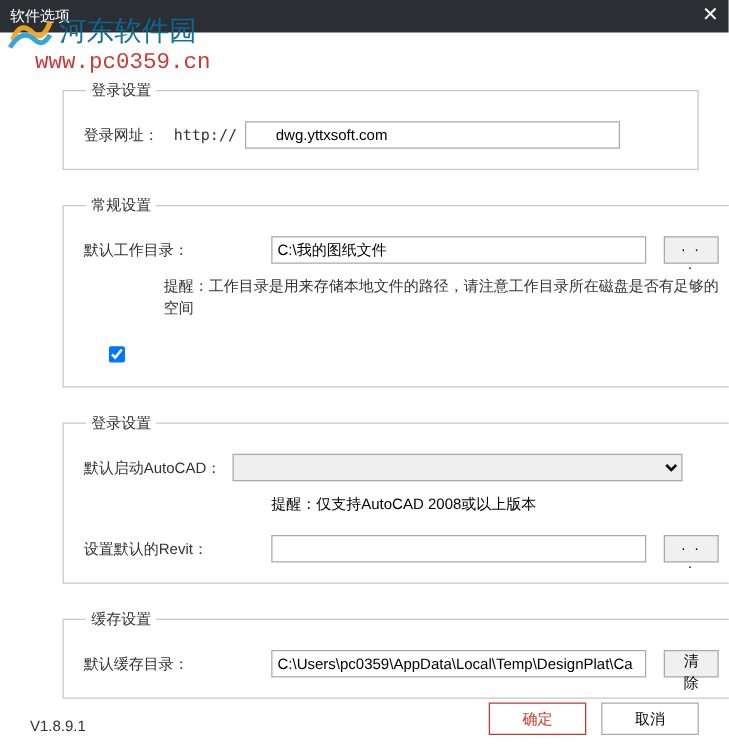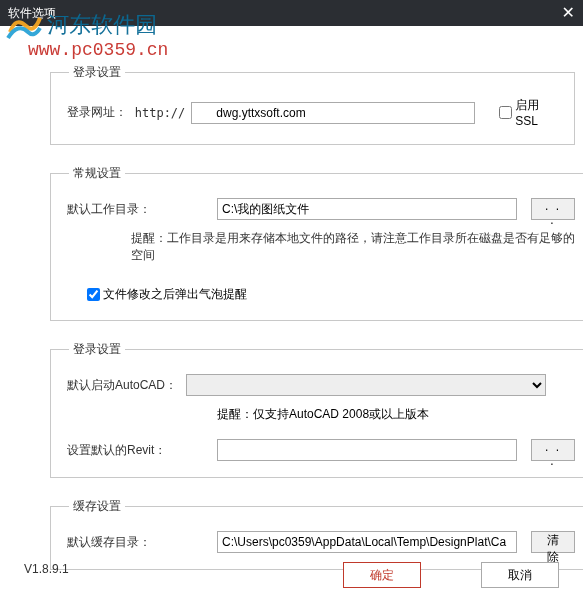--- a/index.html
+++ b/index.html
@@ -17,21 +17,21 @@
   .row:last-child { margin-bottom: 0; }
   .label { width: 120px; color: #333; }
   input[type=text] { border: 1px solid #aaa; height: 22px; padding: 0 4px; font-size: 12px; font-family: inherit; background: #fff; }
   select { border: 1px solid #aaa; height: 22px; font-size: 12px; background: #eee; }
   .btn-small { border: 1px solid #aaa; background: #f0f0f0; height: 22px; padding: 0 10px; font-size: 12px; cursor: pointer; letter-spacing: 2px; }
   .http-prefix { margin: 0 6px 0 0; color: #333; font-family: SimSun, monospace; }
   .chk { display: inline-flex; align-items: center; gap: 3px; }
   .chk input { width: 13px; height: 13px; }
   .hint { color: #333; font-size: 12px; margin-left: 140px; }
   .hint2 { color: #333; font-size: 12px; margin-left: 64px; }
-  .footer { position: absolute; left: 24px; right: 24px; bottom: 12px; display: flex; align-items: flex-start; gap: 48px; }
+  .footer { position: absolute; left: 24px; right: 24px; bottom: 12px; display: flex; align-items: flex-end; }
   .version { color: #333; flex: 1; }
   .btn { border: 1px solid #aaa; background: #fff; height: 26px; width: 78px; font-size: 12px; cursor: pointer; margin-left: 12px; font-family: inherit; }
   .btn.primary { border: 1px solid #c0392b; color: #c0392b; }
 </style>
 </head>
 <body>
 
 <div class="titlebar">
   <span>软件选项</span>
   <span class="close">✕</span>
@@ -47,38 +47,33 @@
 </div>
 
 <div class="content">
 
   <fieldset>
     <legend>登录设置</legend>
     <div class="row">
       <span class="label" style="width:72px">登录网址：</span>
       <span class="http-prefix">http://</span>
       <input type="text" style="width: 300px; padding-left: 24px;" value="dwg.yttxsoft.com">
-      <label class="chk" style="margin-left:24px">
-        <input type="checkbox" style="">
-        <span>启用SSL</span>
-      </label>
     </div>
   </fieldset>
 
   <fieldset>
     <legend>常规设置</legend>
     <div class="row">
       <span class="label" style="width:150px">默认工作目录：</span>
       <input type="text" style="width: 300px;" value="C:\我的图纸文件">
       <button class="btn-small" style="margin-left:14px;width:44px">. . .</button>
     </div>
     <div class="hint2" style="margin-bottom:22px">提醒：工作目录是用来存储本地文件的路径，请注意工作目录所在磁盘是否有足够的空间</div>
     <label class="chk" style="margin-left:20px">
       <input type="checkbox" checked="" style="">
-      <span>文件修改之后弹出气泡提醒</span>
     </label>
   </fieldset>
 
   <fieldset>
     <legend>登录设置</legend>
     <div class="row">
       <span class="label" style="width:119px">默认启动AutoCAD：</span>
       <select style="width:360px"><option></option></select>
     </div>
     <div style="margin-left:150px;margin-bottom:16px">提醒：仅支持AutoCAD 2008或以上版本</div>

